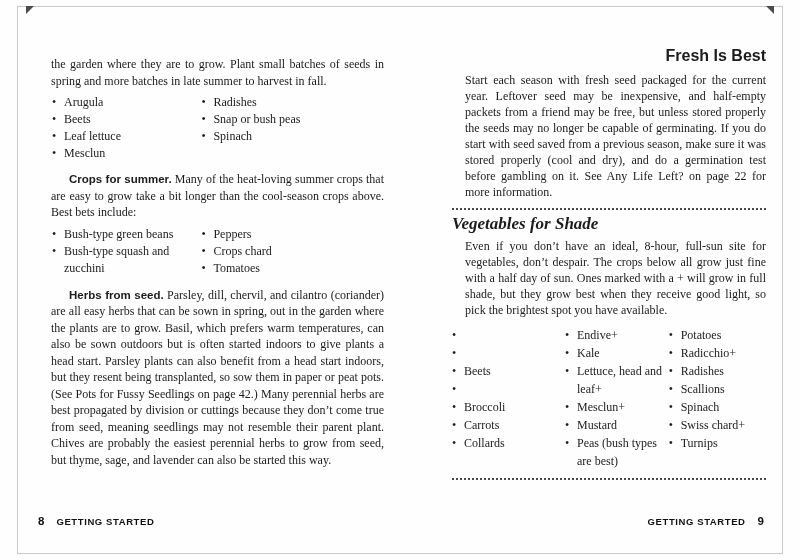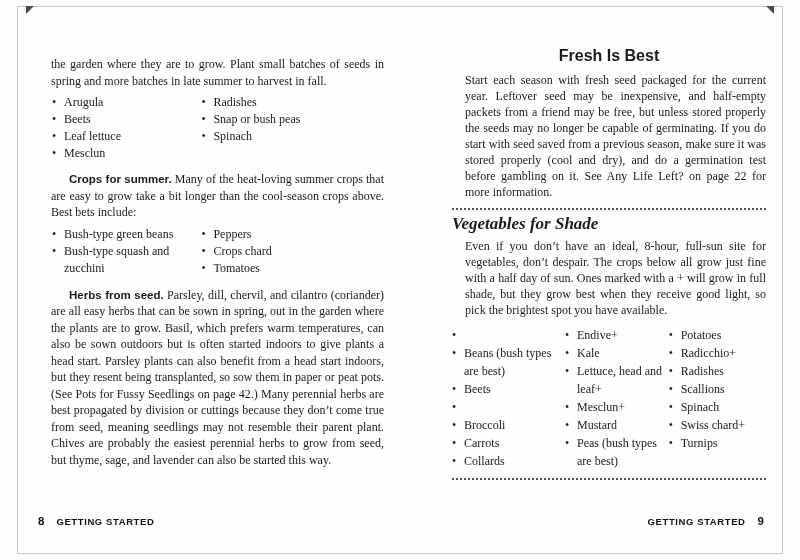--- a/index.html
+++ b/index.html
@@ -41,21 +41,21 @@
   .cols3 .col-c { flex:1; }
   .li { display:flex; font-size:12px; line-height:17px; }
   .cols3 .li { line-height:18px; }
   .li .bullet { flex:0 0 12px; width:12px; }
   .li .li-text { flex:1; }
 
   
   .rp-title {
     font-family:"Liberation Sans", sans-serif;
     font-weight:bold; font-size:16px; line-height:20px;
-    text-align:center; margin-bottom:6px;
+    text-align:right; margin-bottom:6px;
   }
   .page.right .body { font-size:12px; line-height:16px; }
   .dotted { border-top:2px dotted #4a4a4a; height:0; margin:8px 0 4px 0; }
   .dotted.bottom { margin-top:8px; }
   .shade-title {
     font-family:"Liberation Serif", serif;
     font-style:italic; font-weight:bold;
     font-size:17px; line-height:20px; margin:2px 0 4px 0;
   }
 
@@ -163,21 +163,20 @@
       <div class="dotted"></div>
       <h2 class="shade-title">Vegetables for Shade</h2>
       <p class="body justify">Even if you don’t have an ideal, 8-hour, full-sun site for vegetables, don’t despair. The crops below all grow just fine with a half day of sun. Ones marked with a + will grow in full shade, but they grow best when they receive good light, so pick the brightest spot you have available.</p>
       <div class="cols3">
         <div class="col-a">
             <div class="li">
               <span class="bullet">•</span>
             </div>
             <div class="li">
               <span class="bullet">•</span>
-              <span class="li-text">Beans (bush types are best)</span>
             </div>
             <div class="li">
               <span class="bullet">•</span>
               <span class="li-text">Beets</span>
             </div>
             <div class="li">
               <span class="bullet">•</span>
             </div>
             <div class="li">
               <span class="bullet">•</span>

